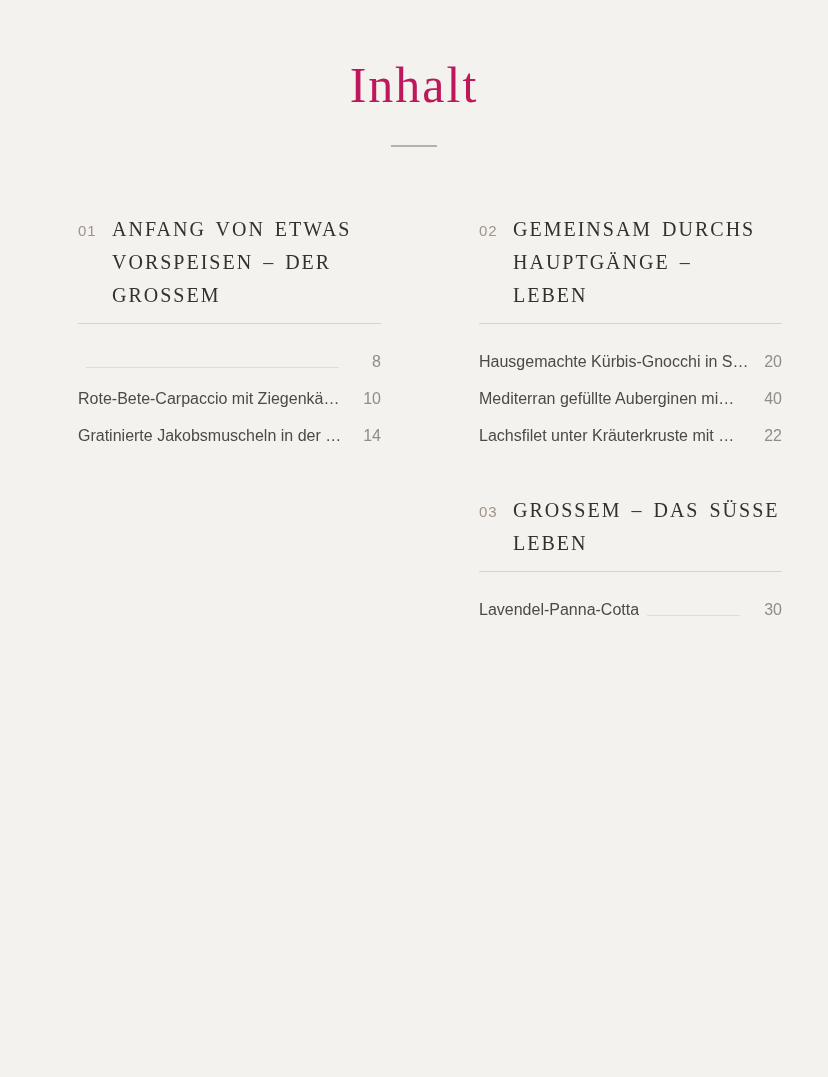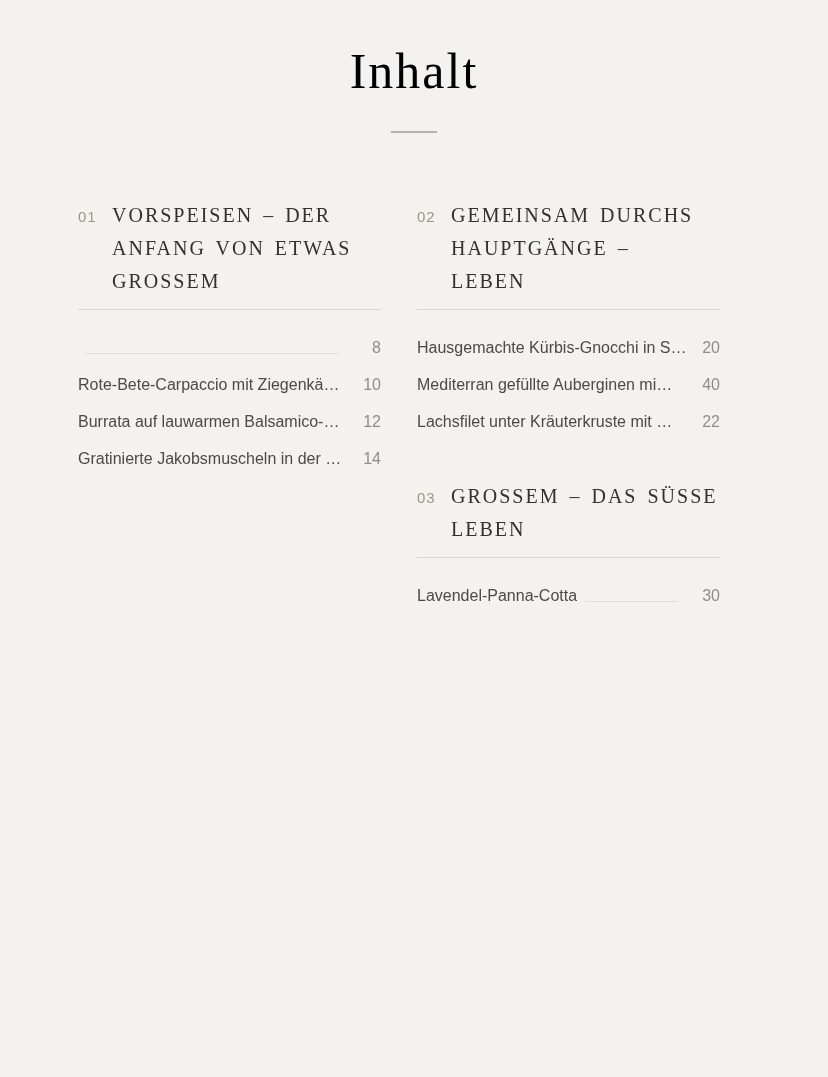--- a/index.html
+++ b/index.html
@@ -4,24 +4,24 @@
 <style>
   html,body{margin:0;padding:0;background:#e9e7e3;}
   .page{
     width:828px;height:1077px;margin:0 auto;position:relative;overflow:hidden;
     background:#f4f2ee;
     font-family:"Liberation Sans",sans-serif;color:#4b4a46;
   }
   .title{
     font-family:"Liberation Serif","DejaVu Serif",serif;
     font-size:50px;line-height:1;letter-spacing:2px;
-    color:#000000;text-align:center;padding-top:46px;font-weight:500;
+    color:#be185d;text-align:center;padding-top:60px;font-weight:500;
   }
   .title-divider{width:46px;height:2px;background:#b5b2ac;margin:35px auto 0;}
-  .columns{display:flex;margin:66px 78px 0;gap:36px;}
+  .columns{display:flex;margin:66px 78px 0;gap:98px;}
   .col{width:303px;flex:0 0 303px;}
   .section{display:block;}
   .section.gap-top{margin-top:40px;}
   .sec-head{display:flex;align-items:baseline;}
   .sec-num{
     flex:0 0 34px;width:34px;font-size:15px;letter-spacing:1px;
     color:#9e948a;line-height:33px;
   }
   .sec-title{min-width:0;}
   .sec-title-line{
@@ -49,40 +49,35 @@
   <div class="title-divider"></div>
 
   <div class="columns">
 
     <div class="col">
 
       <div class="section">
         <div class="sec-head">
           <div class="sec-num">01</div>
           <div class="sec-title">
+            <div class="sec-title-line">ANFANG VON ETWAS</div>
             <div class="sec-title-line">VORSPEISEN – DER</div>
-            <div class="sec-title-line">ANFANG VON ETWAS</div>
             <div class="sec-title-line">GROSSEM</div>
           </div>
         </div>
         <div class="sec-rule"></div>
         <div class="entries">
           <div class="entry">
             <span class="leader on"></span>
             <span class="page-num">8</span>
           </div>
           <div class="entry">
             <span class="entry-title">Rote-Bete-Carpaccio mit Ziegenkä…</span>
             <span class="leader"></span>
             <span class="page-num">10</span>
-          </div>
-          <div class="entry">
-            <span class="entry-title">Burrata auf lauwarmen Balsamico-…</span>
-            <span class="leader"></span>
-            <span class="page-num">12</span>
           </div>
           <div class="entry">
             <span class="entry-title">Gratinierte Jakobsmuscheln in der …</span>
             <span class="leader"></span>
             <span class="page-num">14</span>
           </div>
         </div>
       </div>
 
     </div>

